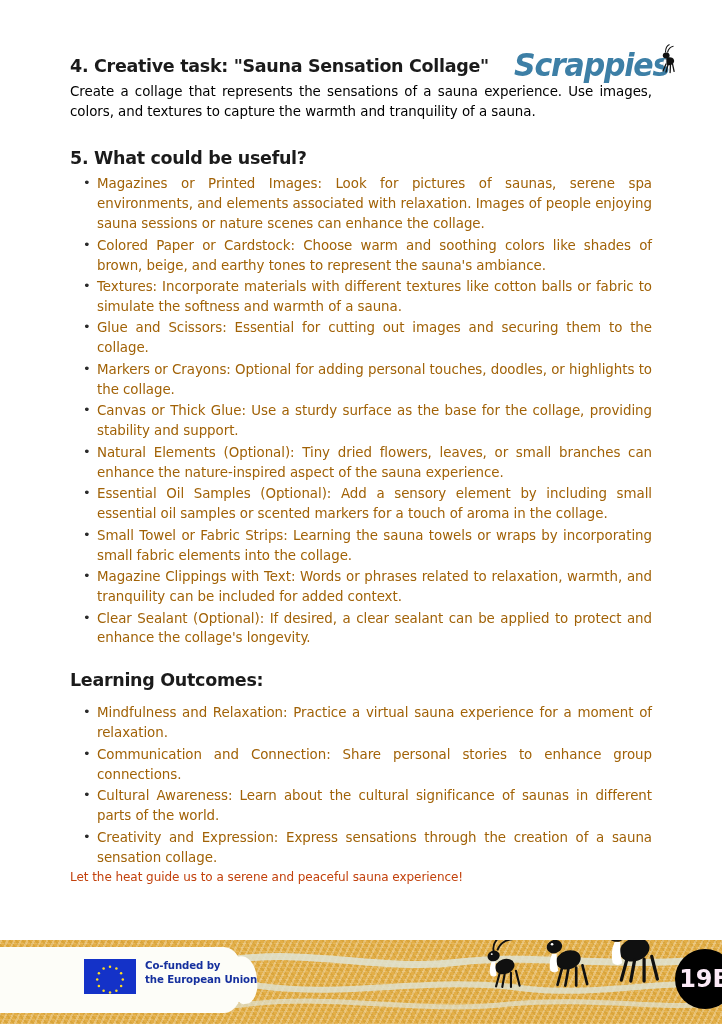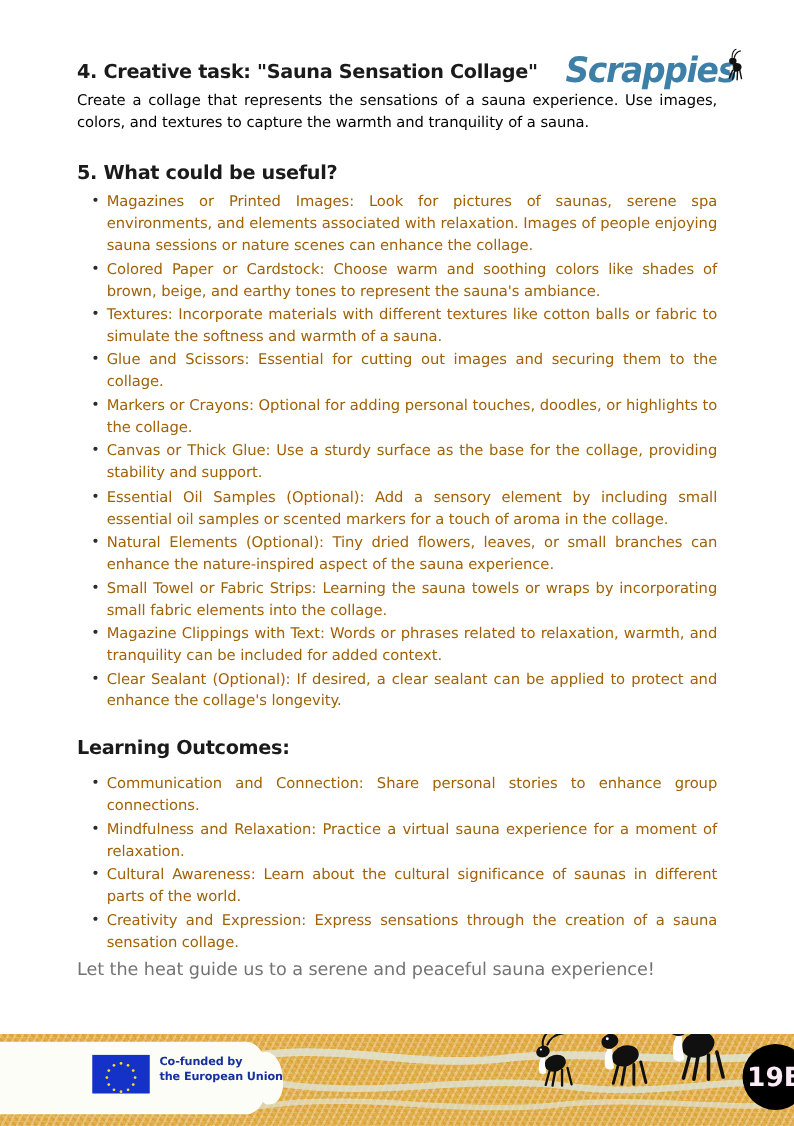--- a/index.html
+++ b/index.html
@@ -92,23 +92,23 @@
     content: "\2022";
     position: absolute;
     left: -14px;
     top: -1px;
     font-size: 13px;
     color: #2b2b2b;
   }
   .outcomes-list li { margin-bottom: 2px; }
   .closing {
     margin: 1px 0 4px 0;
-    font-size: 16px;
+    font-size: 12px;
     line-height: 1.47;
-    color: #737373;
+    color: #c2410c;
     letter-spacing: -0.05px;
   }
 
   
   .footer {
     position: absolute;
     left: 0;
     bottom: 0;
     width: 722px;
     height: 84px;
@@ -221,31 +221,31 @@
     <p class="para">Create a collage that represents the sensations of a sauna experience. Use images, colors, and textures to capture the warmth and tranquility of a sauna.</p>
 
     <h2 class="sec-title spaced">5. What could be useful?</h2>
     <ul class="blist">
       <li>Magazines or Printed Images: Look for pictures of saunas, serene spa environments, and elements associated with relaxation. Images of people enjoying sauna sessions or nature scenes can enhance the collage.</li>
       <li>Colored Paper or Cardstock: Choose warm and soothing colors like shades of brown, beige, and earthy tones to represent the sauna's ambiance.</li>
       <li>Textures: Incorporate materials with different textures like cotton balls or fabric to simulate the softness and warmth of a sauna.</li>
       <li>Glue and Scissors: Essential for cutting out images and securing them to the collage.</li>
       <li>Markers or Crayons: Optional for adding personal touches, doodles, or highlights to the collage.</li>
       <li>Canvas or Thick Glue: Use a sturdy surface as the base for the collage, providing stability and support.</li>
+      <li>Natural Elements (Optional): Tiny dried flowers, leaves, or small branches can enhance the nature-inspired aspect of the sauna experience.</li>
       <li>Essential Oil Samples (Optional): Add a sensory element by including small essential oil samples or scented markers for a touch of aroma in the collage.</li>
-      <li>Natural Elements (Optional): Tiny dried flowers, leaves, or small branches can enhance the nature-inspired aspect of the sauna experience.</li>
       <li>Small Towel or Fabric Strips: Learning the sauna towels or wraps by incorporating small fabric elements into the collage.</li>
       <li>Magazine Clippings with Text: Words or phrases related to relaxation, warmth, and tranquility can be included for added context.</li>
       <li>Clear Sealant (Optional): If desired, a clear sealant can be applied to protect and enhance the collage's longevity.</li>
     </ul>
 
     <h2 class="sec-title spaced" style="margin-top:22px;margin-bottom:11px;">Learning Outcomes:</h2>
     <ul class="blist outcomes-list">
+      <li>Mindfulness and Relaxation: Practice a virtual sauna experience for a moment of relaxation.</li>
       <li>Communication and Connection: Share personal stories to enhance group connections.</li>
-      <li>Mindfulness and Relaxation: Practice a virtual sauna experience for a moment of relaxation.</li>
       <li>Cultural Awareness: Learn about the cultural significance of saunas in different parts of the world.</li>
       <li>Creativity and Expression: Express sensations through the creation of a sauna sensation collage.</li>
     </ul>
     <p class="closing">Let the heat guide us to a serene and peaceful sauna experience!</p>
   </div>
 
   <div class="footer">
     <div class="footer-tex"></div>
 
     <svg class="wave" style="top:8px;" viewBox="0 0 722 26" preserveAspectRatio="none">

